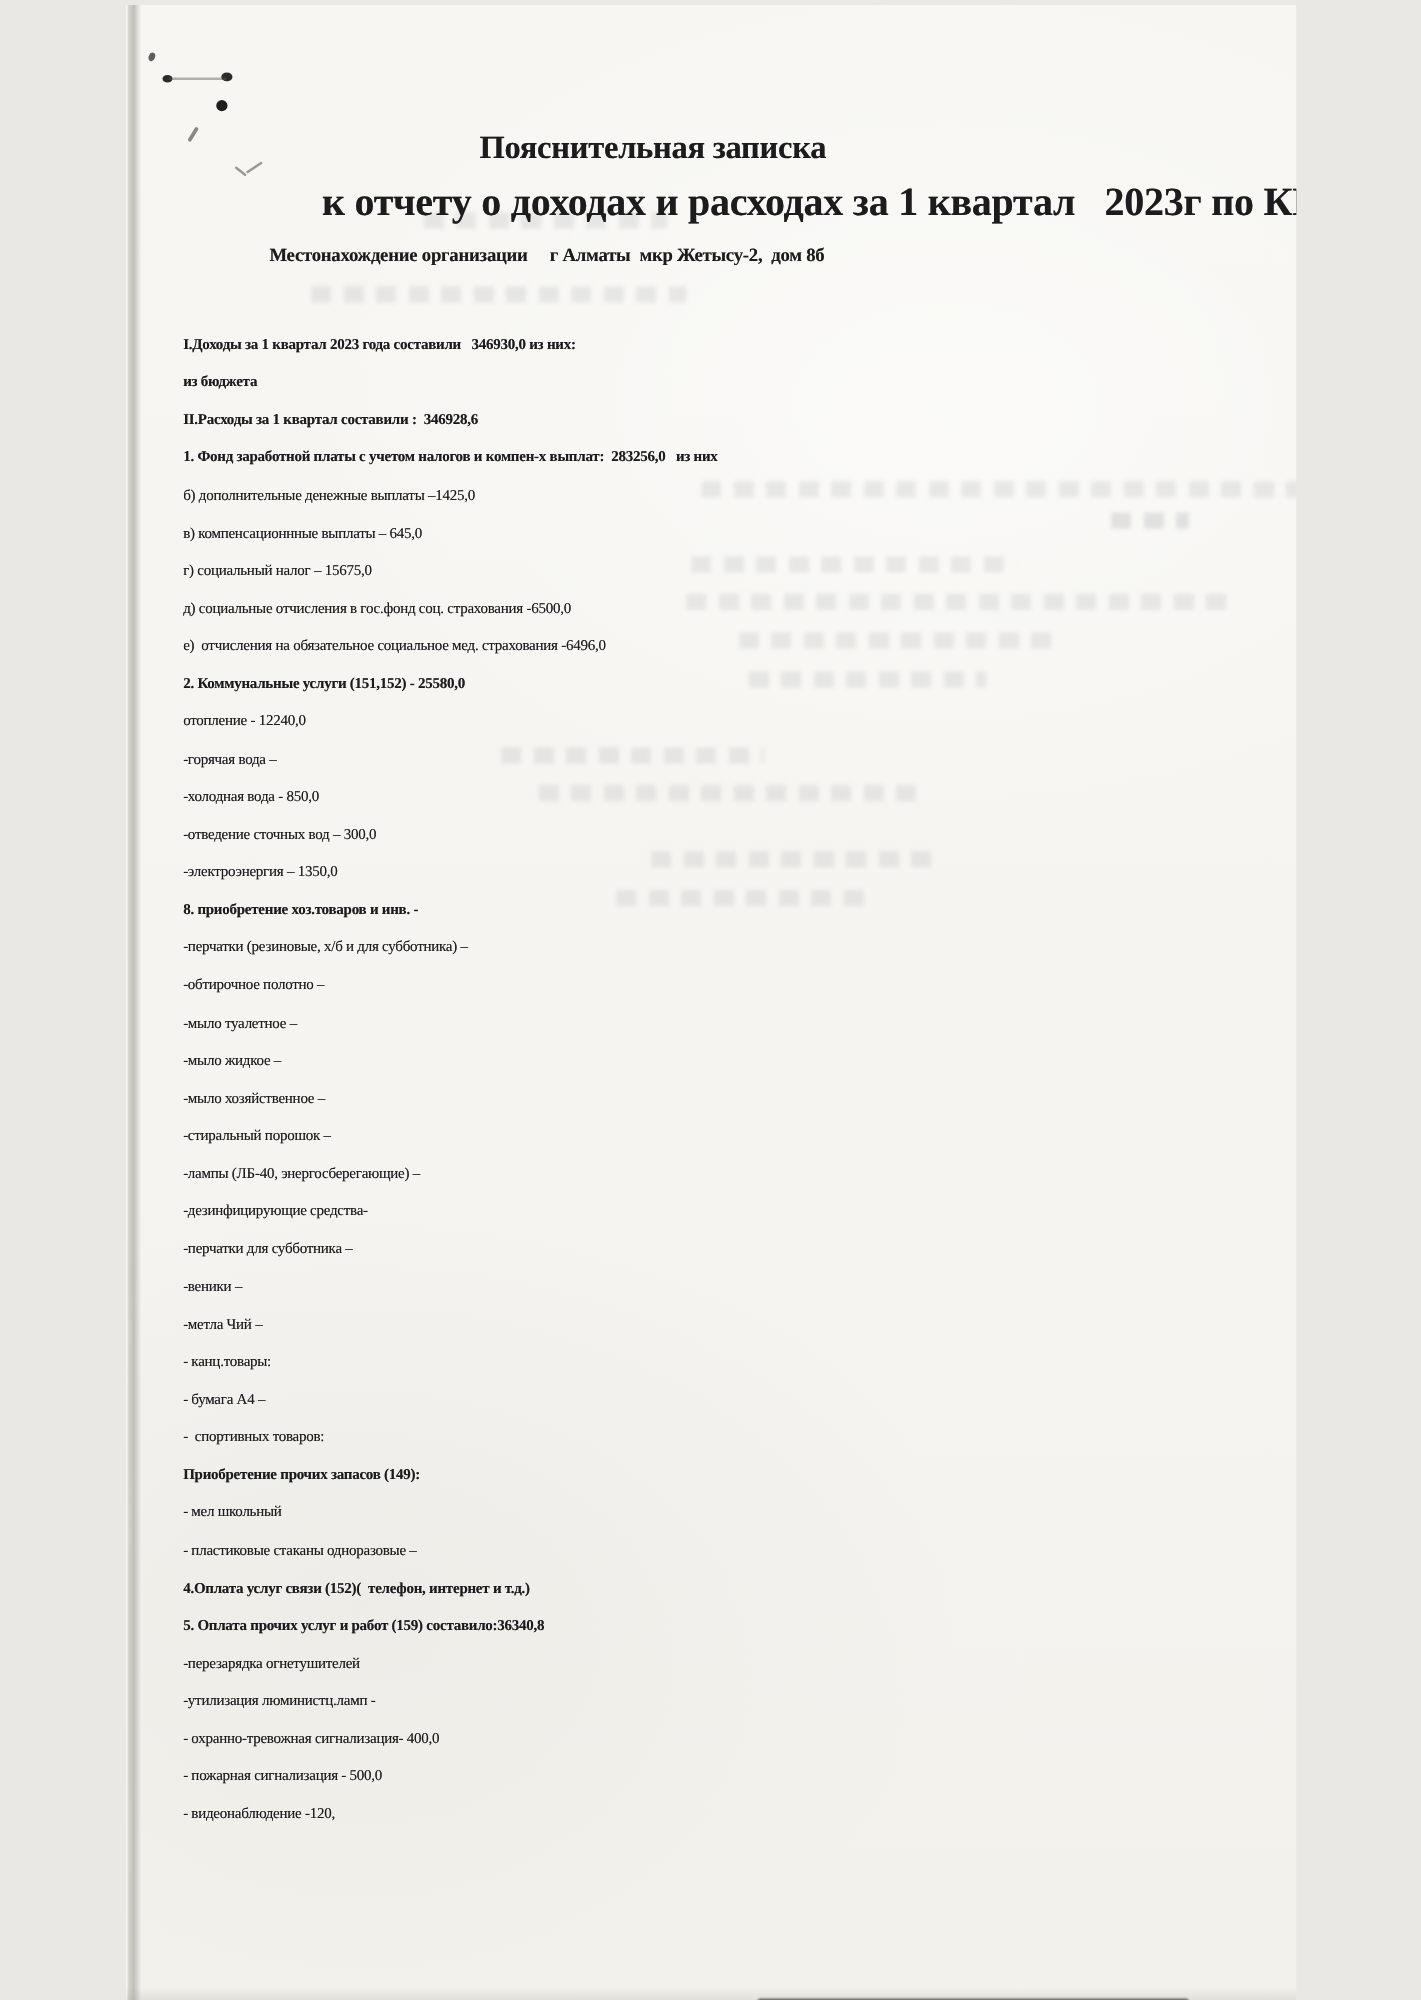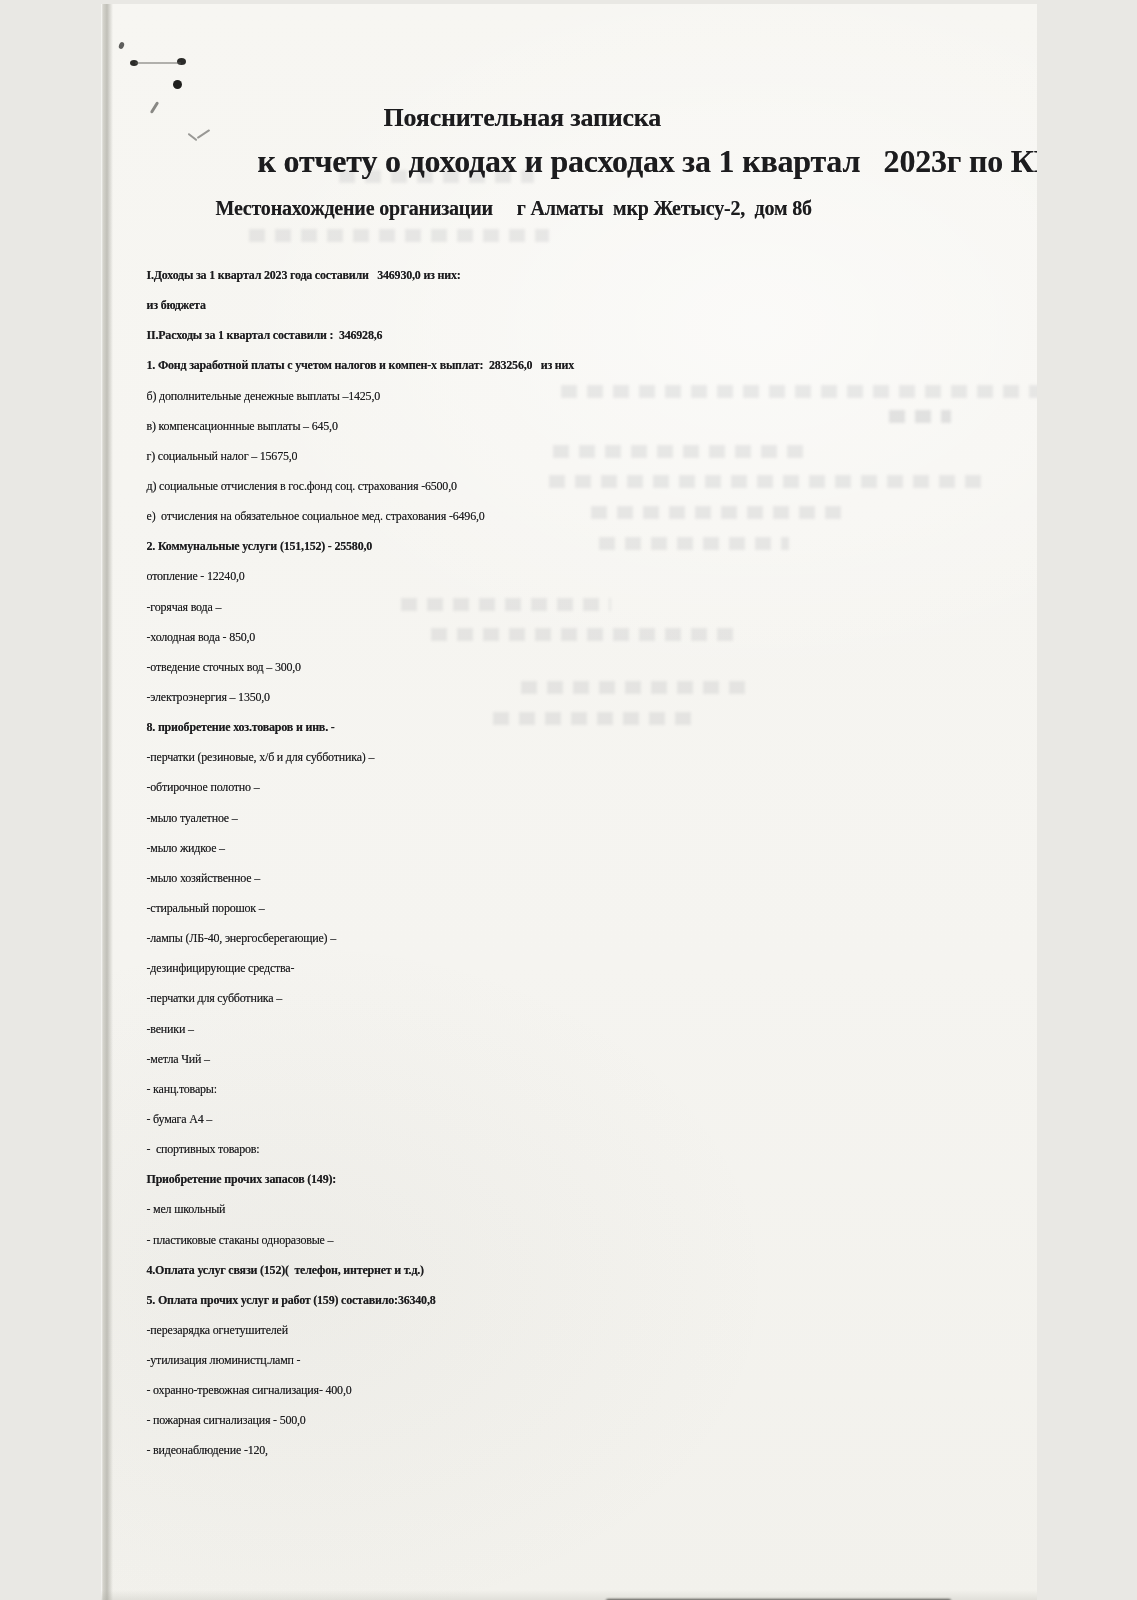--- a/index.html
+++ b/index.html
@@ -35,21 +35,21 @@
   .bleed{
     position:absolute;height:13px;
     background:repeating-linear-gradient(90deg,rgba(105,108,118,.55) 0px,rgba(105,108,118,.55) 16px,rgba(105,108,118,0) 16px,rgba(105,108,118,0) 26px);
     filter:blur(1.5px);
     opacity:.22;
   }
   
   .t{position:absolute;white-space:pre;text-shadow:0 0 .5px rgba(20,20,25,.55);letter-spacing:-.2px;}
   .title1{left:283px;top:99px;font-size:26px;font-weight:bold;}
   .title2{left:157px;top:139px;font-size:32px;font-weight:bold;}
-  .location{left:115px;top:193px;font-size:20px;font-weight:bold;}
+  .location{left:115px;top:193px;font-size:15px;font-weight:bold;}
   .lines{position:absolute;left:0;top:256px;width:1137px;}
   .line{
     height:30.15px;padding-left:46px;
     font-size:12px;line-height:30.15px;
     white-space:pre;letter-spacing:-.2px;
     text-shadow:0 0 .5px rgba(20,20,25,.55);
   }
   .line.bold{font-weight:bold;}
 </style>
 </head>

